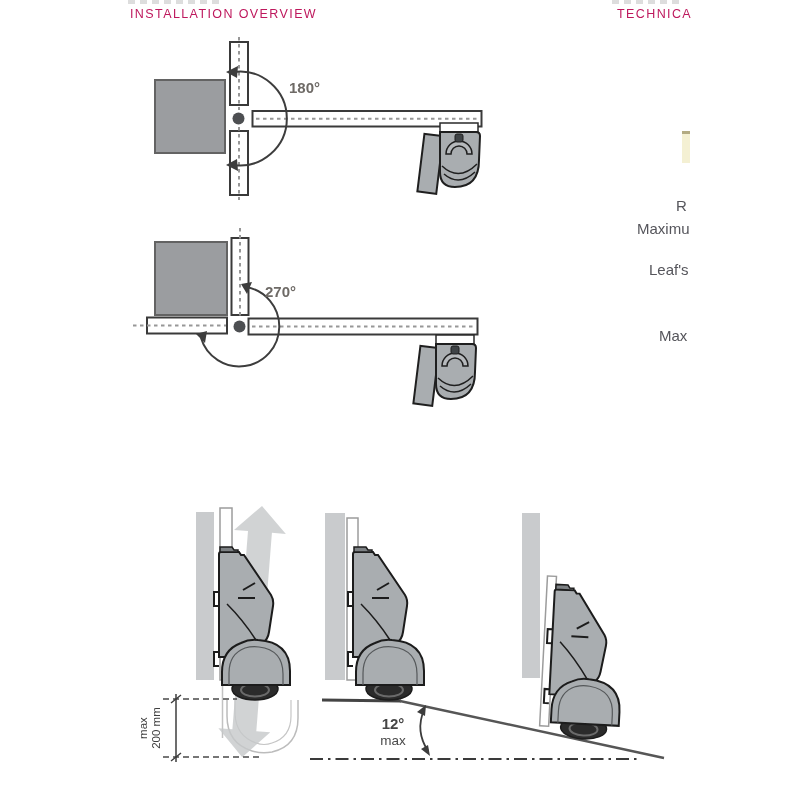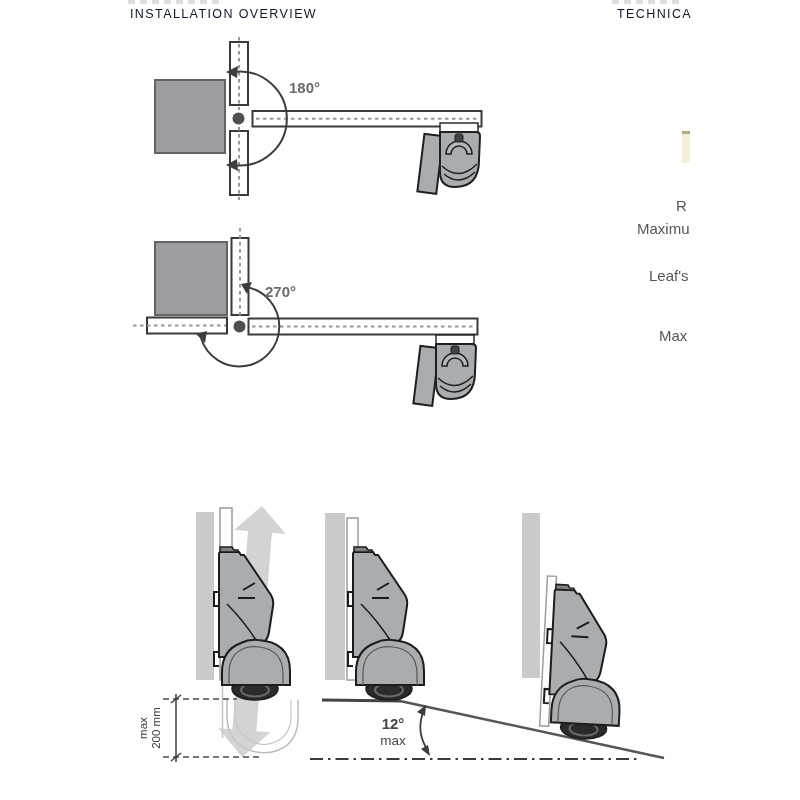--- a/index.html
+++ b/index.html
@@ -1,18 +1,18 @@
 <!DOCTYPE html>
 <html><head>
 <meta charset="utf-8">
 <style>
   html,body{margin:0;padding:0;background:#ffffff;}
   #page{position:relative;width:800px;height:800px;background:#ffffff;overflow:hidden;
         font-family:"Liberation Sans", sans-serif;}
-  .section-title{position:absolute;font-size:12.5px;letter-spacing:1.4px;color:#0f172a;
+  .section-title{position:absolute;font-size:12.5px;letter-spacing:1.4px;color:#be185d;
         font-weight:400;white-space:nowrap;}
   .frag{position:absolute;font-size:15px;color:#55555b;white-space:nowrap;}
   .top-remnant{position:absolute;top:0;height:4px;
         background:repeating-linear-gradient(90deg,#d2d2d2 0 7px,transparent 7px 12px);
         opacity:.75;}
   #yellow-mark{position:absolute;left:682px;top:131px;width:8px;height:29px;
         background:#f4f0d3;border-top:3px solid #b3ab83;}
   #right-col-clip{position:absolute;left:0;top:0;width:691px;height:800px;overflow:hidden;pointer-events:none;}
   svg{position:absolute;left:0;top:0;}
   svg text{font-family:"Liberation Sans", sans-serif;}
@@ -29,21 +29,21 @@
   <div class="top-remnant" style="left:128px;width:92px;"></div>
   <div class="top-remnant" style="left:612px;width:68px;"></div>
 
   <div class="section-title" style="left:130px;top:7px;">INSTALLATION OVERVIEW</div>
 
   <div id="right-col-clip">
     <div class="section-title" style="left:617px;top:7px;">TECHNICA</div>
     <div id="yellow-mark"></div>
     <div class="frag" style="left:676px;top:197px;">R</div>
     <div class="frag" style="left:637px;top:220px;text-align:center;">Maximu</div>
-    <div class="frag" style="left:649px;top:267px;">Leaf's</div>
+    <div class="frag" style="left:649px;top:261px;">Leaf's</div>
     <div class="frag" style="left:659px;top:327px;">Max</div>
   </div>
 
   <svg width="800" height="800" viewBox="0 0 800 800">
     <defs>
 
       <g id="side-unit">
         <ellipse cx="42" cy="147" rx="23" ry="11" fill="#2b2b2b" stroke="#1c1c1c" stroke-width="1.5"></ellipse>
         <ellipse cx="42" cy="148" rx="14" ry="6.5" fill="none" stroke="#6a6a6a" stroke-width="2"></ellipse>
         <path d="M6,115 L6,12 Q6,10 8,10 L26,10 L28,13 L31,13 L58,53 Q61,58 60,64 L56,90 Q55,97 50,101 L50,115 Z" fill="#a9adb0" stroke="#1c1c1c" stroke-width="2"></path>

